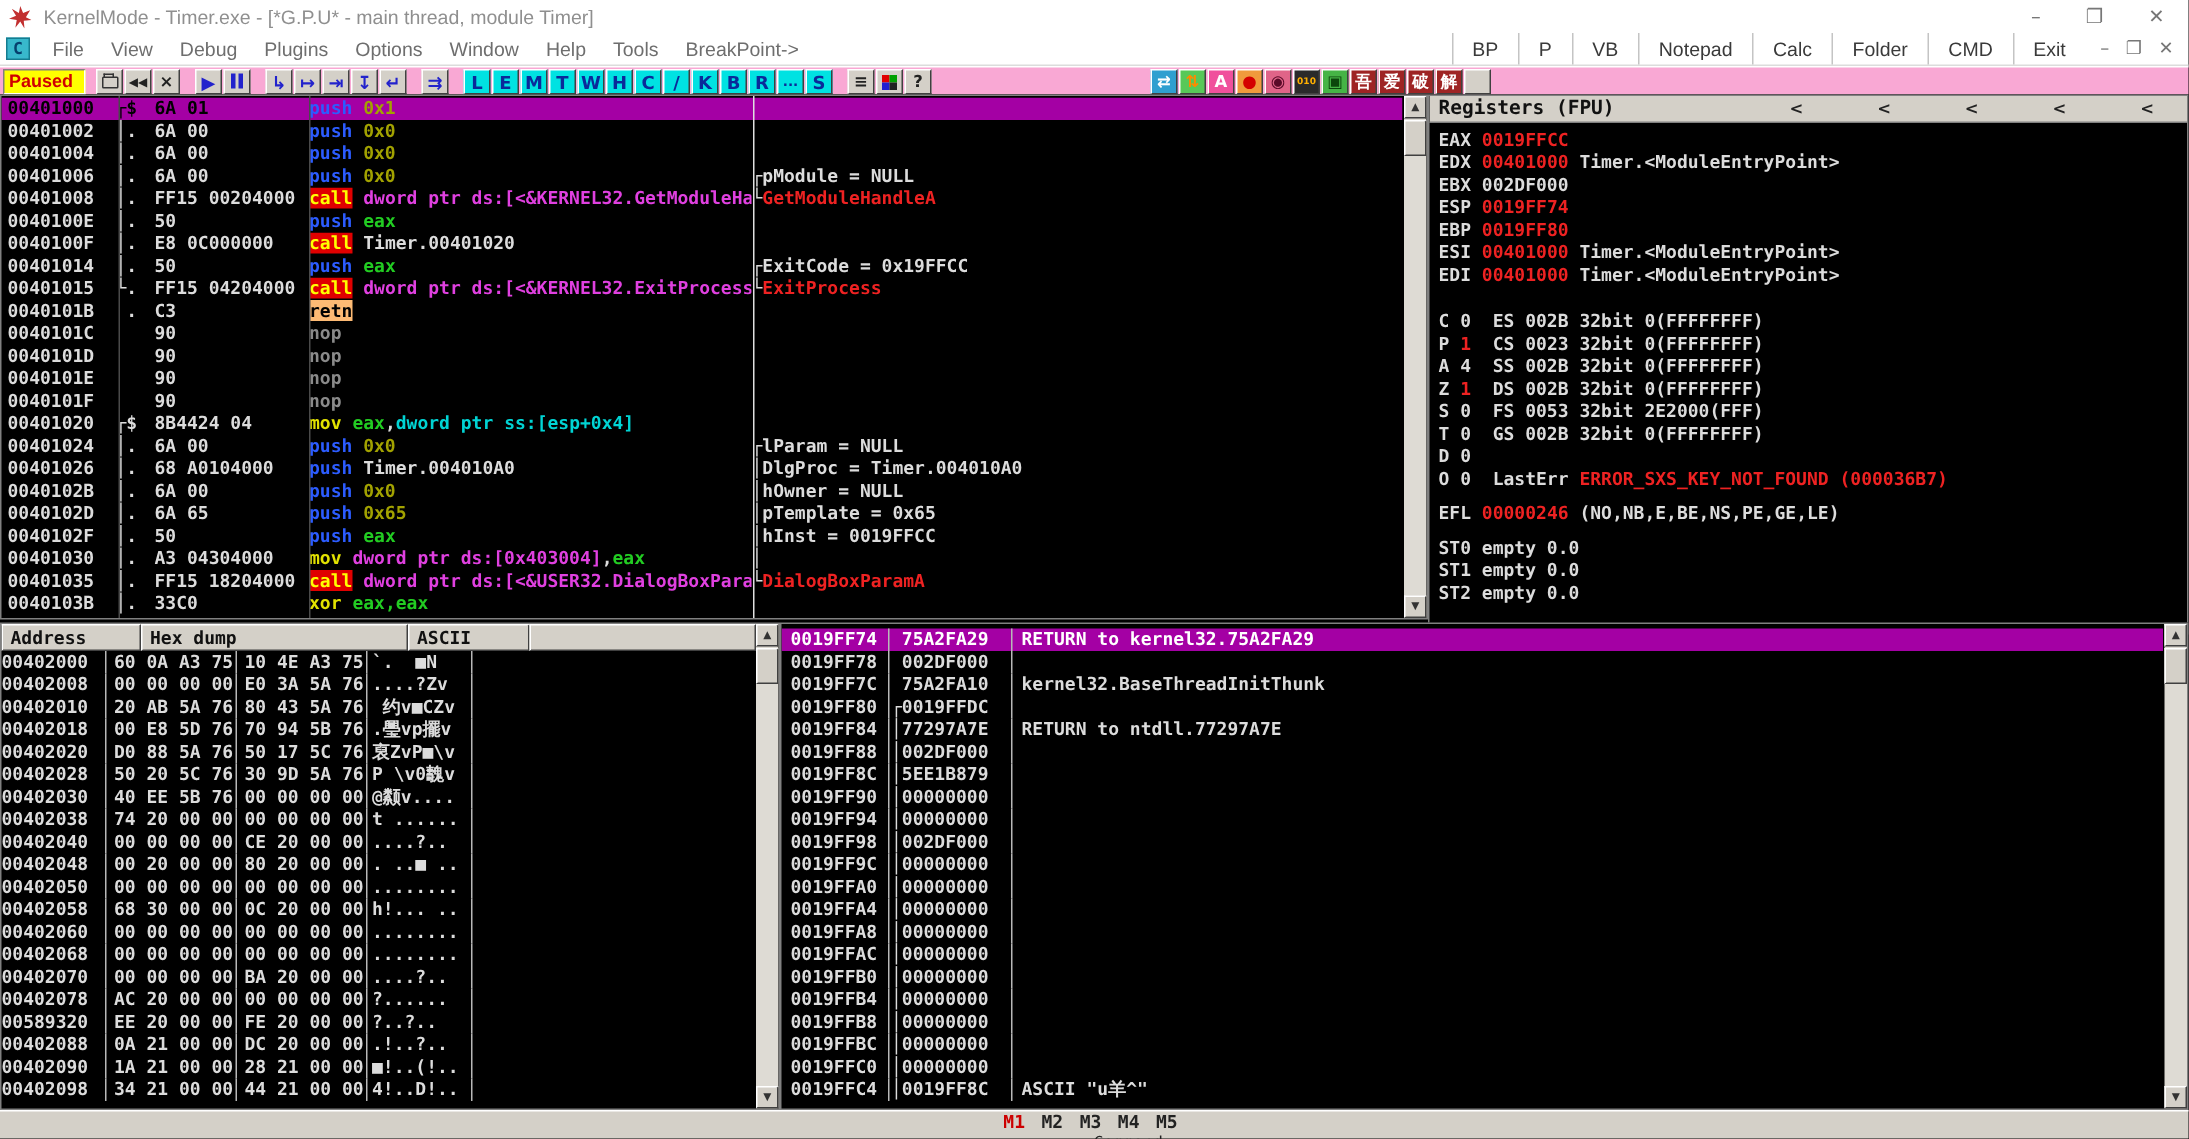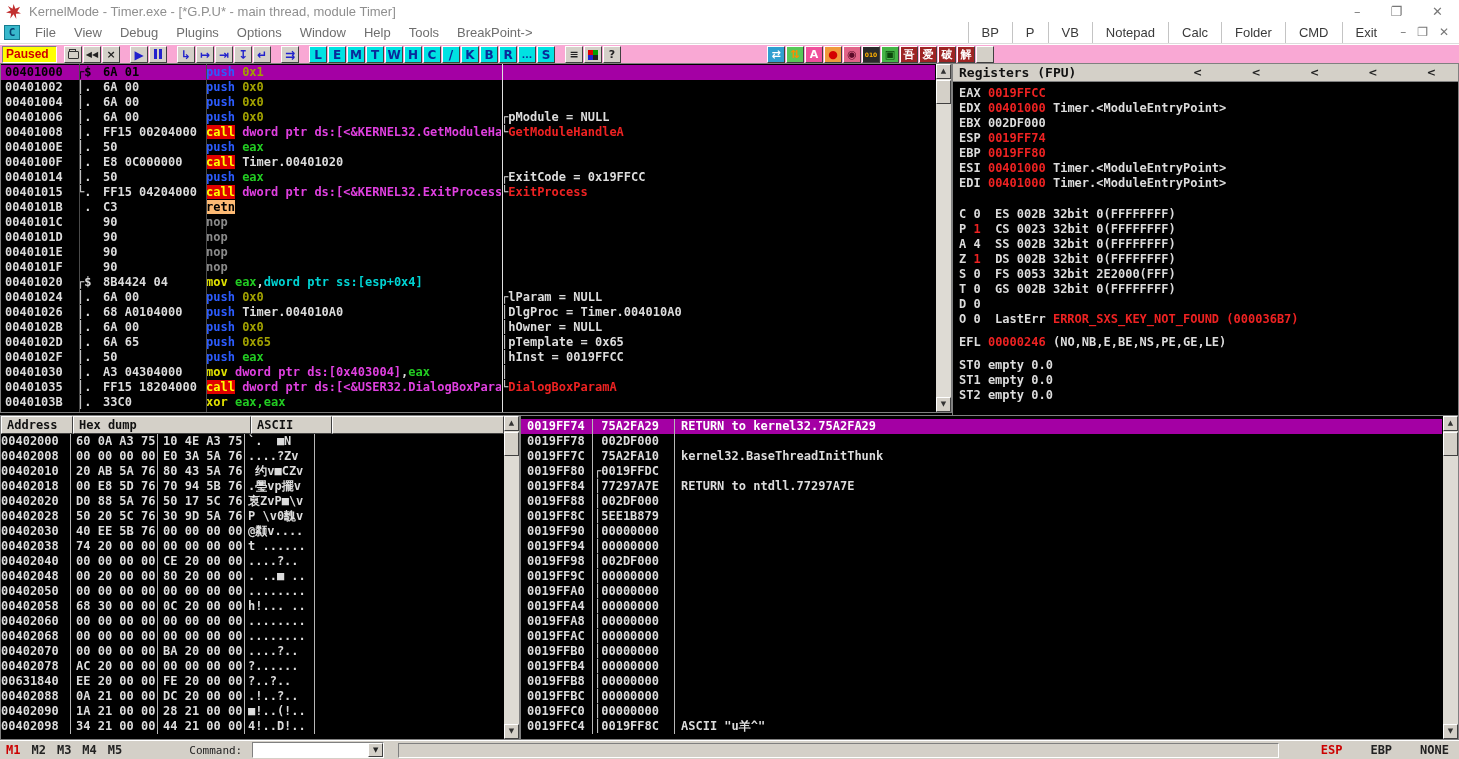--- a/index.html
+++ b/index.html
@@ -88,21 +88,21 @@
     border:1px solid #808080;overflow:hidden;}
   #stack-rows{padding-top:3px;margin-right:16px;}
   .srow{display:flex;height:15px;white-space:pre;color:#dcdcdc;font:bold 12px/15px "DejaVu Sans Mono",monospace;}
   .sr-a{width:72px;padding-left:6px;flex:none;border-right:1px solid #b8b8b8;}
   .sr-v{width:82px;padding-left:1px;flex:none;border-right:1px solid #b8b8b8;}
   .sr-c{flex:1;padding-left:6px;overflow:hidden;}
   .ssel{background:#a400a4;}
   .ssel .sr-a,.ssel .sr-v,.ssel .sr-c{color:#fff;}
   
   #statusbar{position:absolute;left:0;top:740px;width:1459px;height:19px;background:#d4d0c8;
-    border-top:1px solid #fff;display:flex;align-items:center;padding-left:6px;}
+    border-top:1px solid #fff;display:flex;align-items:center;padding-left:6px;flex-direction:column;}
   .mtab{font:bold 12px "DejaVu Sans Mono",monospace;color:#222;margin-right:11px;flex:none;}
   .mtab.active{color:#cc0000;}
   .cmd-label{font:11px "DejaVu Sans Mono",monospace;color:#222;margin-left:56px;margin-right:10px;flex:none;}
   .combo{width:132px;height:16px;background:#fff;border:1px solid;border-color:#808080 #fff #fff #808080;
     display:flex;align-items:stretch;flex:none;}
   .combo-input{flex:1;}
   .combo-btn{width:15px;background:#d4d0c8;border:1px solid;border-color:#fff #404040 #404040 #fff;
     font:7px/12px "DejaVu Sans",sans-serif;text-align:center;color:#222;}
   .status-panel{flex:1;height:15px;margin:0 14px;border:1px solid;border-color:#808080 #fff #fff #808080;background:#d4d0c8;}
   .sright{display:flex;padding-right:10px;font:bold 12px "DejaVu Sans Mono",monospace;color:#222;}
@@ -292,21 +292,21 @@
       <div class="regline"><span class="s-w">EFL </span><span class="s-r">00000246</span><span class="s-w"> (NO,NB,E,BE,NS,PE,GE,LE)</span></div>
       <div class="reggap"></div>
       <div class="regline"><span class="s-w">ST0 empty 0.0</span></div>
       <div class="regline"><span class="s-w">ST1 empty 0.0</span></div>
       <div class="regline"><span class="s-w">ST2 empty 0.0</span></div>
     </div>
 </div>
 
 <div id="dump">
   <div class="dump-header">
-    <div class="dh-box" style="width:72px;">Address</div>
+    <div class="dh-box" style="width:93px;">Address</div>
     <div class="dh-box" style="width:178px;">Hex dump</div>
     <div class="dh-box" style="width:81px;">ASCII</div>
     <div class="dh-rest"></div>
   </div>
   <div id="dump-rows">
       <div class="hrow"><span class="hr-a">00402000</span><span class="hr-h">60 0A A3 75</span><span class="hr-h">10 4E A3 75</span><span class="hr-t">`.  ■N</span></div>
       <div class="hrow"><span class="hr-a">00402008</span><span class="hr-h">00 00 00 00</span><span class="hr-h">E0 3A 5A 76</span><span class="hr-t">....?Zv</span></div>
       <div class="hrow"><span class="hr-a">00402010</span><span class="hr-h">20 AB 5A 76</span><span class="hr-h">80 43 5A 76</span><span class="hr-t"> 约v■CZv</span></div>
       <div class="hrow"><span class="hr-a">00402018</span><span class="hr-h">00 E8 5D 76</span><span class="hr-h">70 94 5B 76</span><span class="hr-t">.璺vp擺v</span></div>
       <div class="hrow"><span class="hr-a">00402020</span><span class="hr-h">D0 88 5A 76</span><span class="hr-h">50 17 5C 76</span><span class="hr-t">裒ZvP■\v</span></div>
@@ -314,21 +314,21 @@
       <div class="hrow"><span class="hr-a">00402030</span><span class="hr-h">40 EE 5B 76</span><span class="hr-h">00 00 00 00</span><span class="hr-t">@颣v....</span></div>
       <div class="hrow"><span class="hr-a">00402038</span><span class="hr-h">74 20 00 00</span><span class="hr-h">00 00 00 00</span><span class="hr-t">t ......</span></div>
       <div class="hrow"><span class="hr-a">00402040</span><span class="hr-h">00 00 00 00</span><span class="hr-h">CE 20 00 00</span><span class="hr-t">....?..</span></div>
       <div class="hrow"><span class="hr-a">00402048</span><span class="hr-h">00 20 00 00</span><span class="hr-h">80 20 00 00</span><span class="hr-t">. ..■ ..</span></div>
       <div class="hrow"><span class="hr-a">00402050</span><span class="hr-h">00 00 00 00</span><span class="hr-h">00 00 00 00</span><span class="hr-t">........</span></div>
       <div class="hrow"><span class="hr-a">00402058</span><span class="hr-h">68 30 00 00</span><span class="hr-h">0C 20 00 00</span><span class="hr-t">h!... ..</span></div>
       <div class="hrow"><span class="hr-a">00402060</span><span class="hr-h">00 00 00 00</span><span class="hr-h">00 00 00 00</span><span class="hr-t">........</span></div>
       <div class="hrow"><span class="hr-a">00402068</span><span class="hr-h">00 00 00 00</span><span class="hr-h">00 00 00 00</span><span class="hr-t">........</span></div>
       <div class="hrow"><span class="hr-a">00402070</span><span class="hr-h">00 00 00 00</span><span class="hr-h">BA 20 00 00</span><span class="hr-t">....?..</span></div>
       <div class="hrow"><span class="hr-a">00402078</span><span class="hr-h">AC 20 00 00</span><span class="hr-h">00 00 00 00</span><span class="hr-t">?......</span></div>
-      <div class="hrow"><span class="hr-a">00631840</span><span class="hr-h">EE 20 00 00</span><span class="hr-h">FE 20 00 00</span><span class="hr-t">?..?..</span></div>
+      <div class="hrow"><span class="hr-a">00589320</span><span class="hr-h">EE 20 00 00</span><span class="hr-h">FE 20 00 00</span><span class="hr-t">?..?..</span></div>
       <div class="hrow"><span class="hr-a">00402088</span><span class="hr-h">0A 21 00 00</span><span class="hr-h">DC 20 00 00</span><span class="hr-t">.!..?..</span></div>
       <div class="hrow"><span class="hr-a">00402090</span><span class="hr-h">1A 21 00 00</span><span class="hr-h">28 21 00 00</span><span class="hr-t">■!..(!..</span></div>
       <div class="hrow"><span class="hr-a">00402098</span><span class="hr-h">34 21 00 00</span><span class="hr-h">44 21 00 00</span><span class="hr-t">4!..D!..</span></div>
     </div>
   <div class="vsb" style="right:0;top:0;bottom:0;">
     <div class="sb-btn up">▲</div>
     <div class="sb-thumb" style="top:16px;"></div>
     <div class="sb-btn down">▼</div>
   </div>
 </div>

